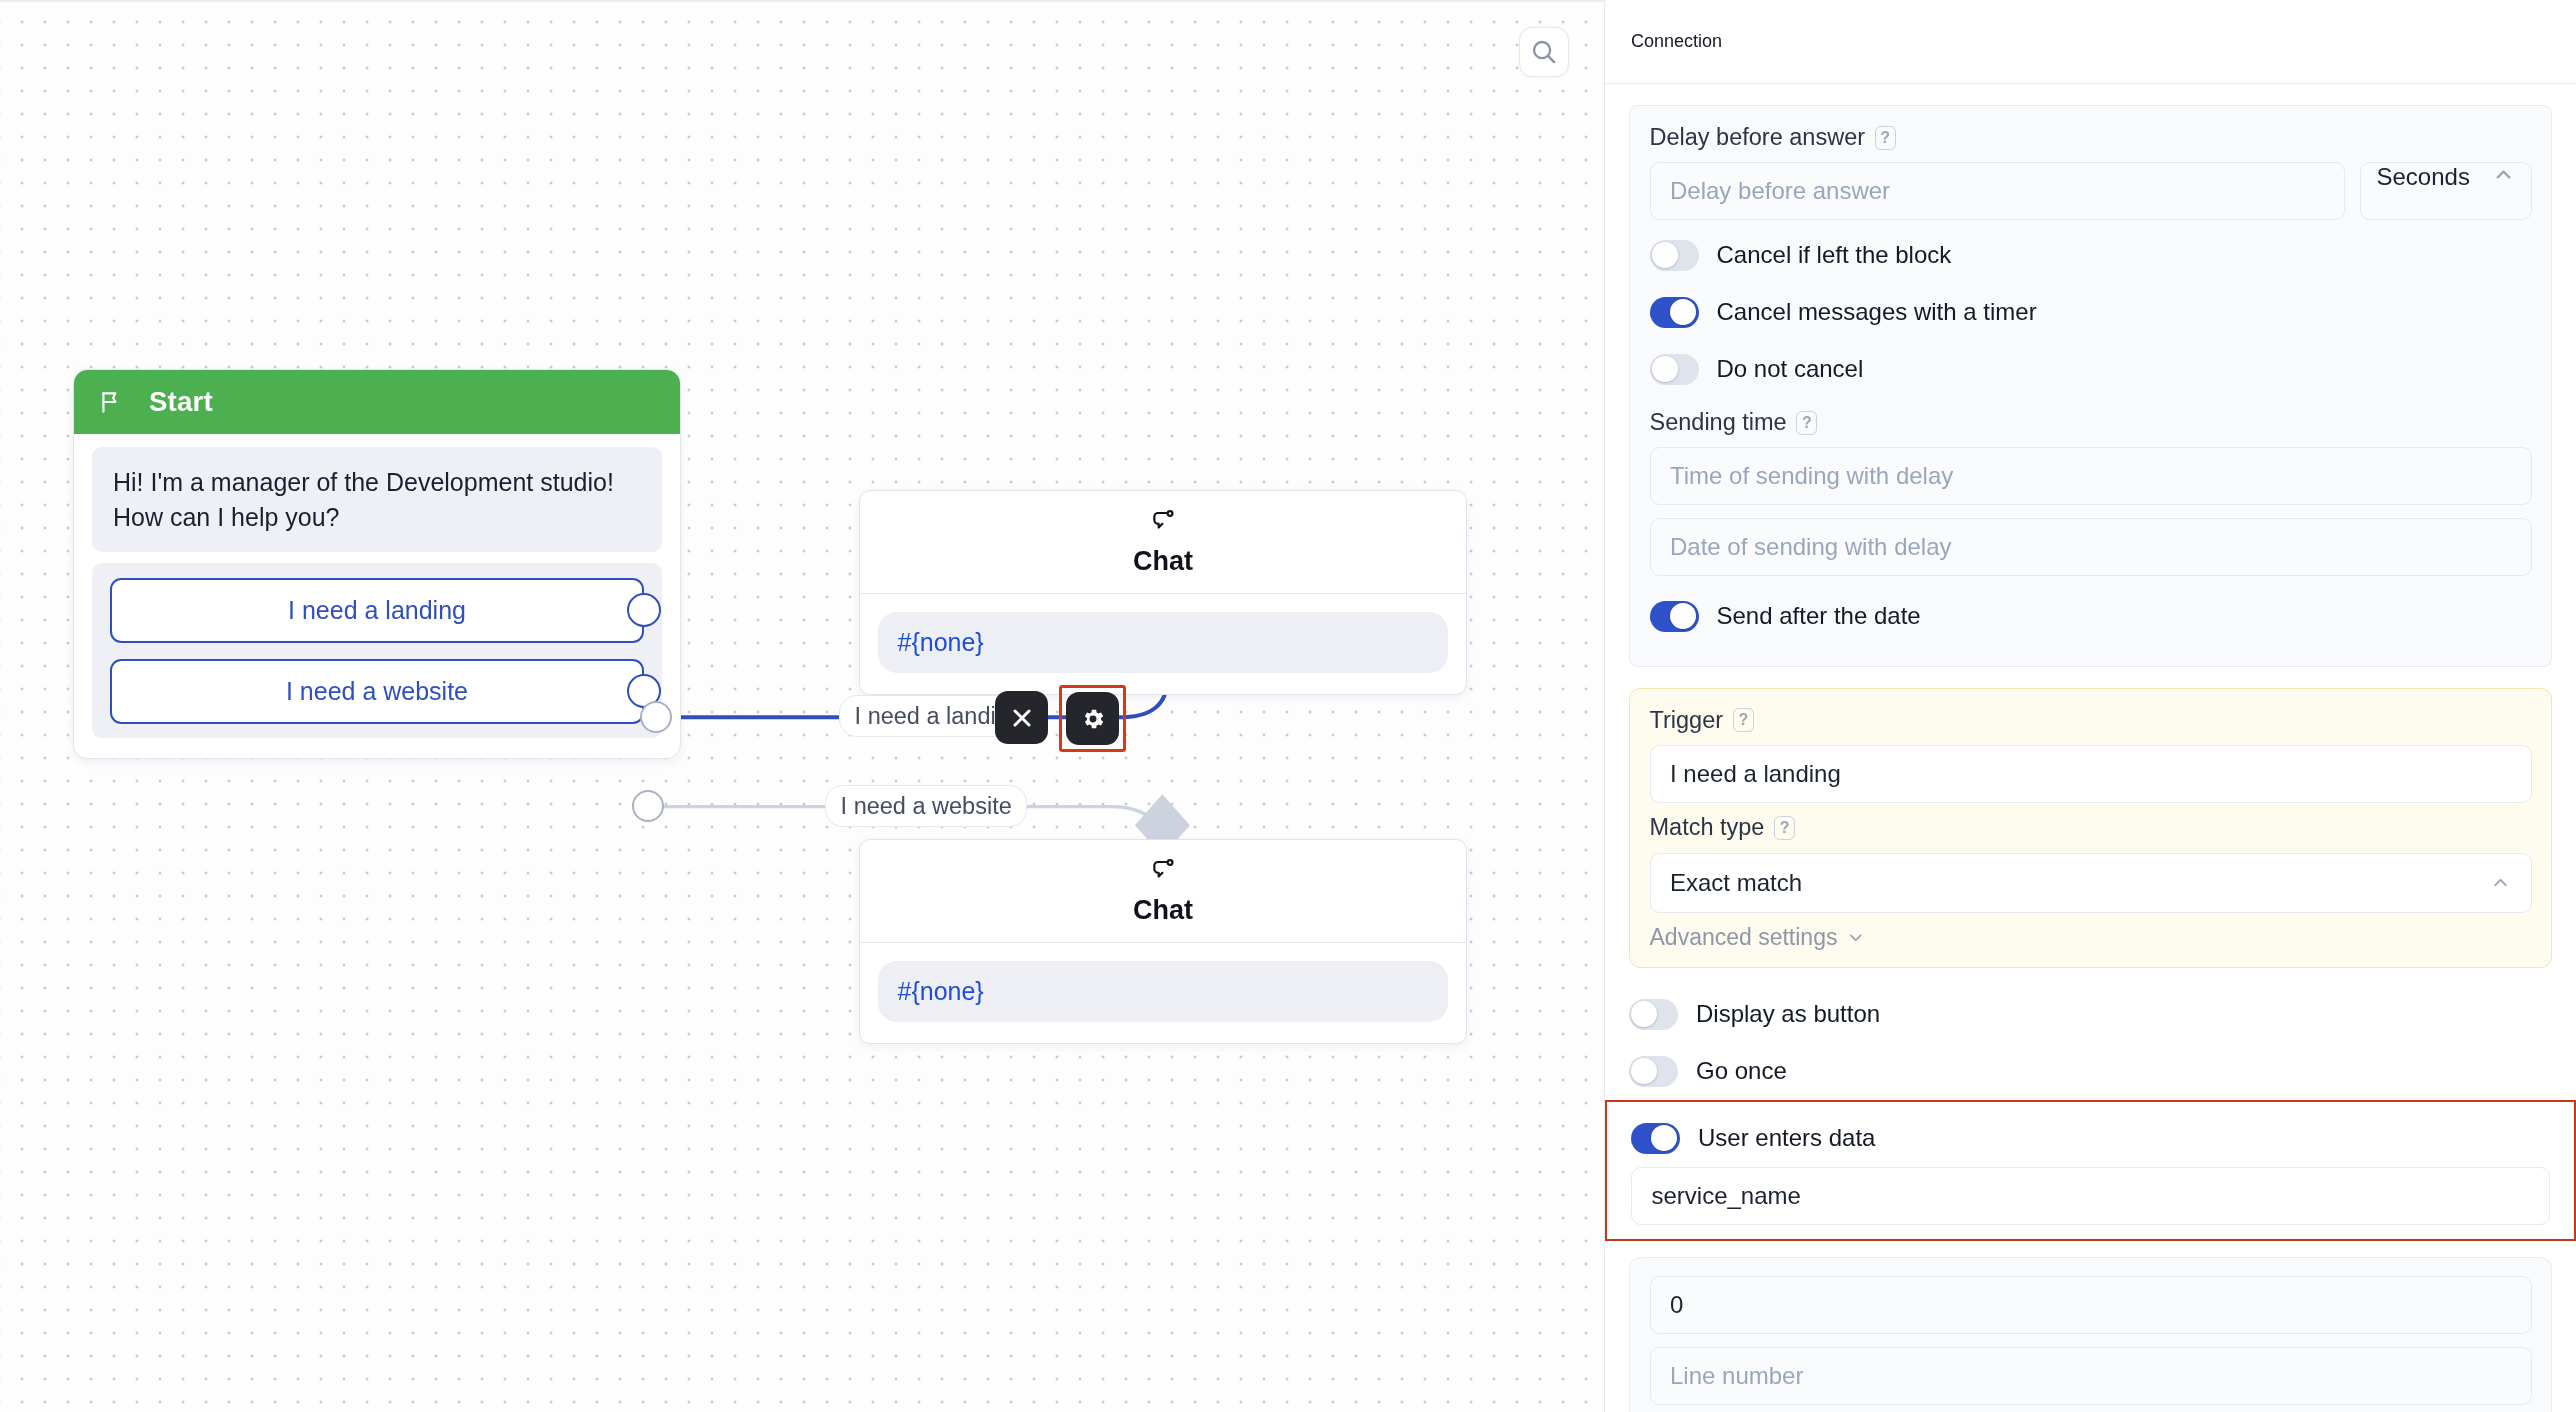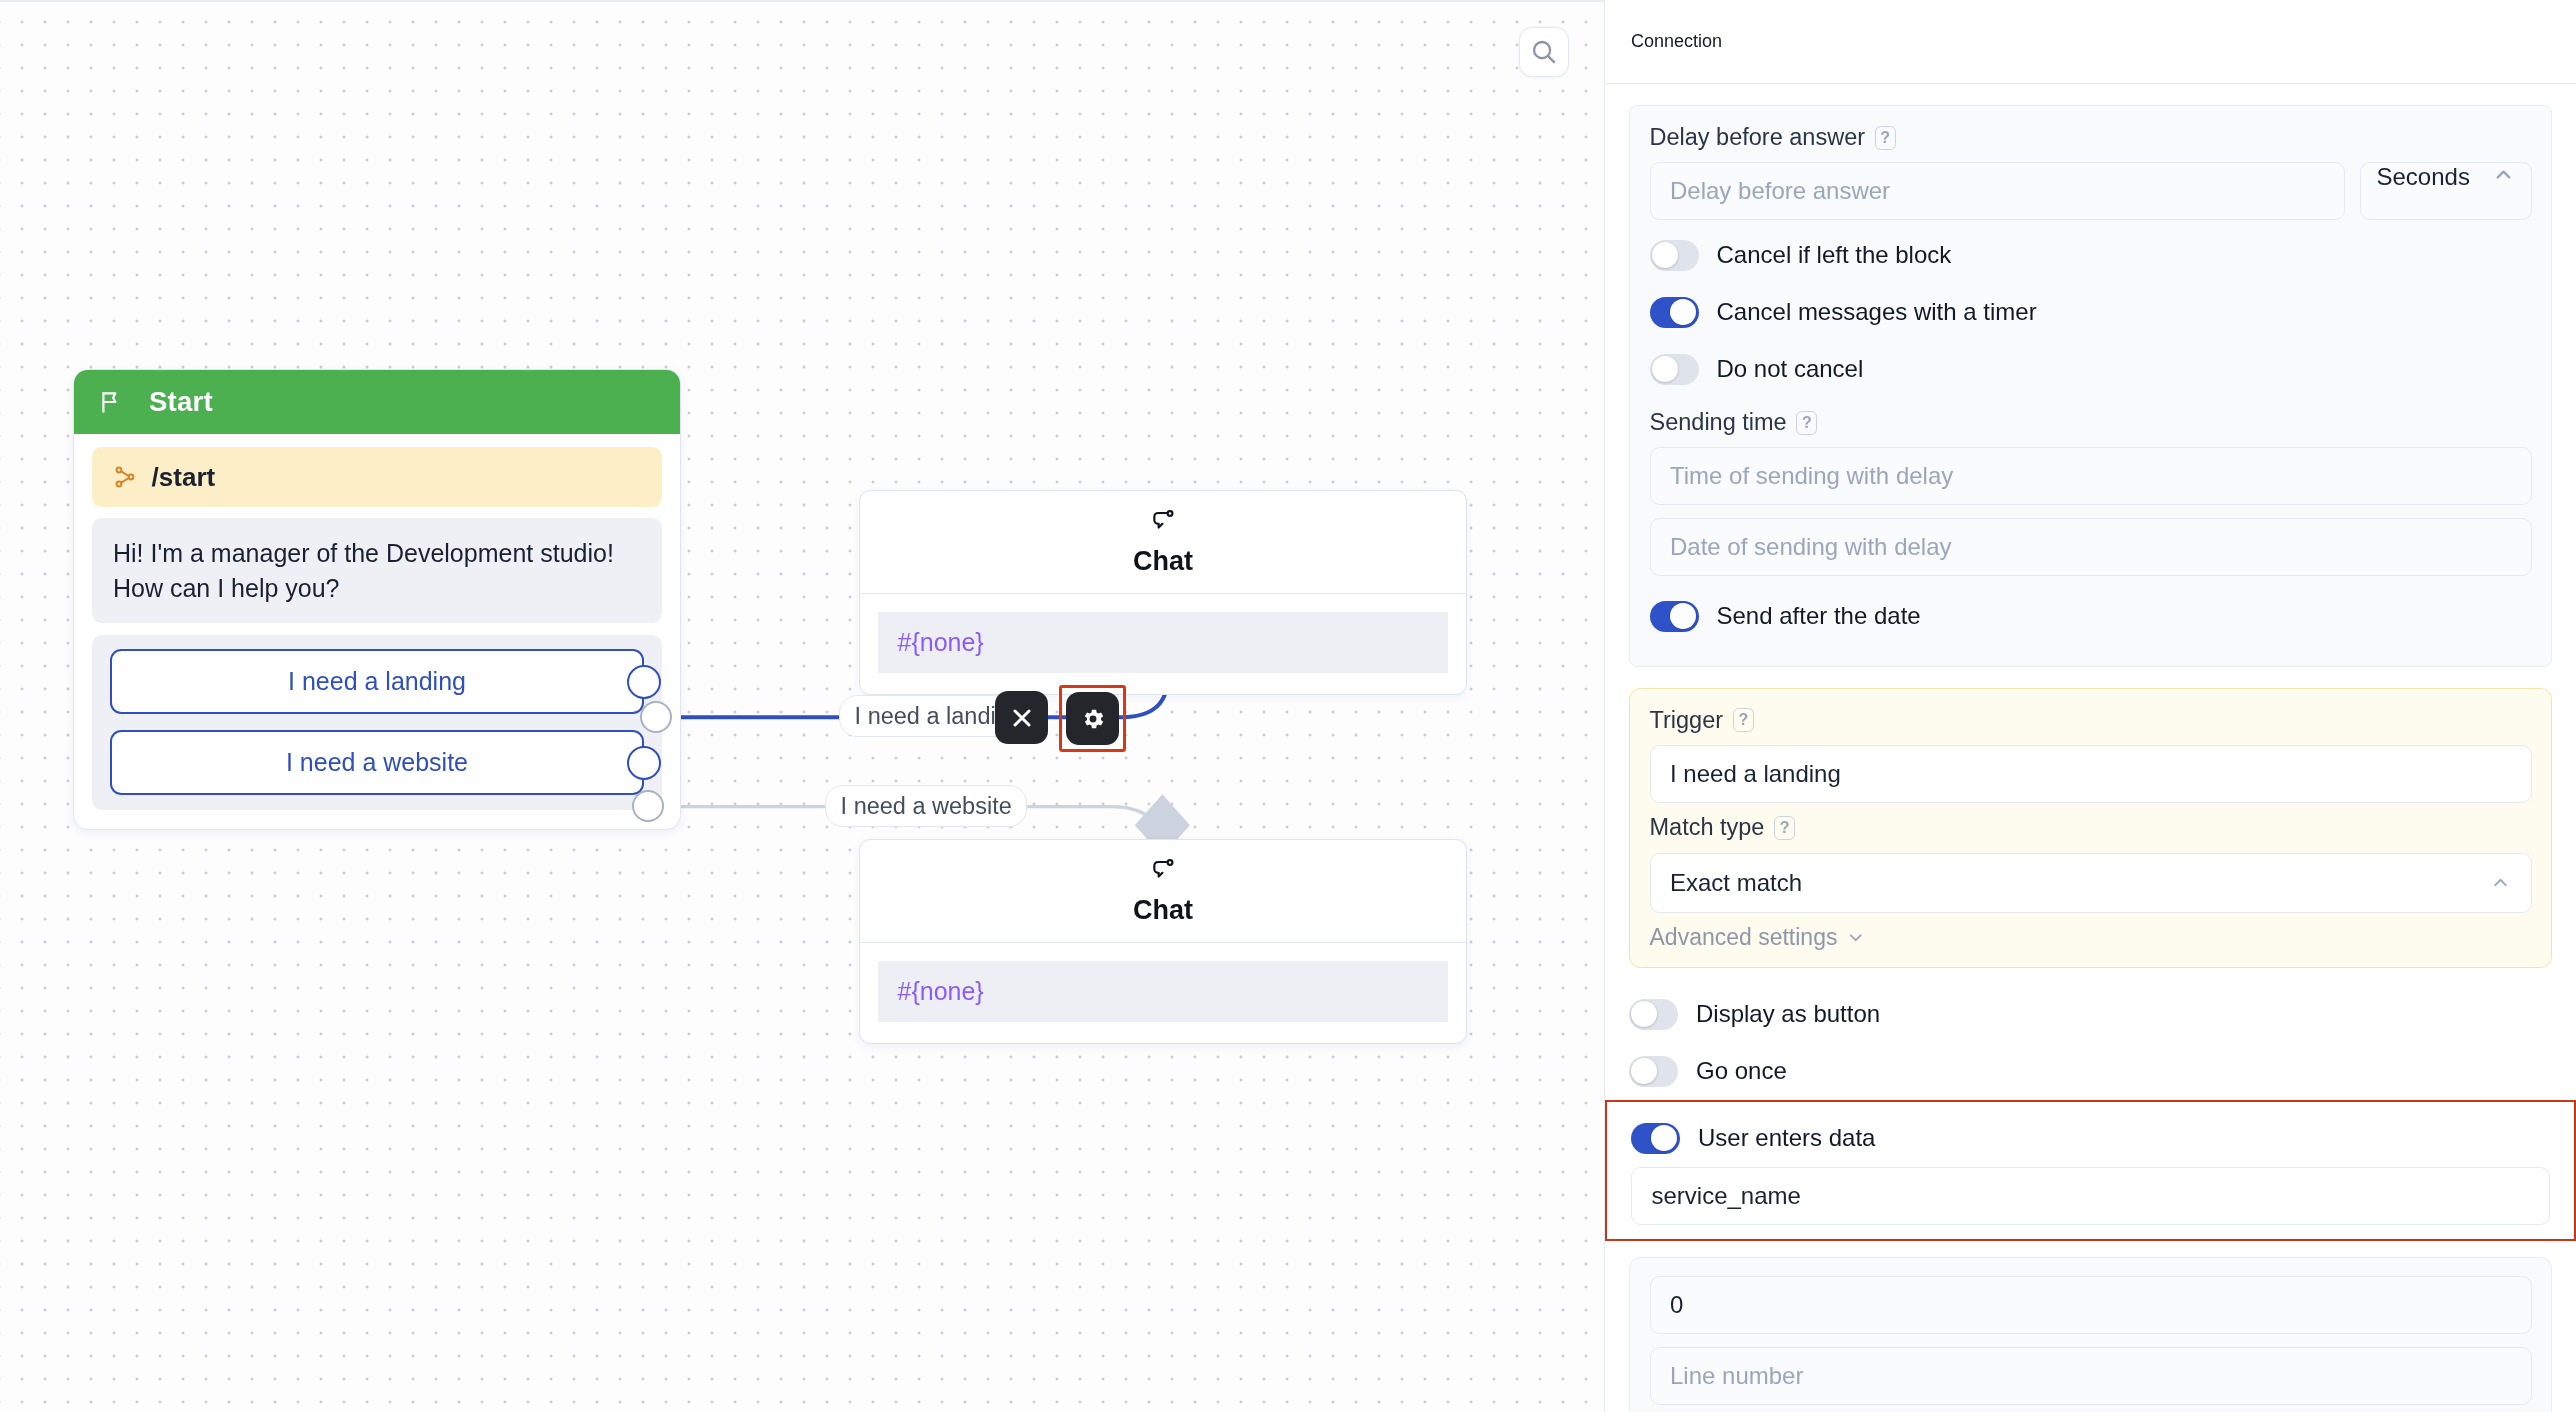--- a/index.html
+++ b/index.html
@@ -84,22 +84,22 @@
     box-shadow: 0 2.4px 8px rgba(40,50,80,.06); overflow: hidden;
   }
   .chat-header {
     padding: 16px 23px; display: flex; align-items: center; gap: 13px;
     font-size: 27px; font-weight: bold; color: #10131c;
     border-bottom: 1.2px solid #e3e8f0;
     flex-direction: column;
   }
   .chat-body { padding: 18px 18px 21px 18px; }
   .chat-var {
-    background: #edeff5; border-radius: 0; padding: 16px 19.5px;
-    font-size: 25px; color: #8b5cf6;
+    background: #edeff5; border-radius: 19px; padding: 16px 19.5px;
+    font-size: 25px; color: #1d4ed8;
   }
 
   
   #edges { position: absolute; inset: 0; width: 1605px; height: 1412px; }
   .edge-label {
     position: absolute; background: #ffffff; border: 1.2px solid #e3e7ef;
     border-radius: 18px; padding: 6.5px 14.6px; font-size: 23.5px; color: #454d5f;
     white-space: nowrap; z-index: 7;
   }
 
@@ -229,30 +229,20 @@
 
     <div class="node-start">
       <div class="start-header">
         <svg width="26" height="26" viewBox="0 0 24 24" fill="none" stroke="#ffffff" stroke-width="2" stroke-linecap="round" stroke-linejoin="round">
           <path d="M5 21V4"></path>
             <path d="M5 4h11l-2 4 2 4H5"></path>
         </svg>
         <span>Start</span>
       </div>
       <div class="start-body">
-        <div class="cmd-pill">
-          <svg width="24" height="24" viewBox="0 0 24 24" fill="none" stroke="#d98324" stroke-width="2" stroke-linecap="round">
-            <circle cx="6" cy="5" r="2.4"></circle>
-              <circle cx="6" cy="19" r="2.4"></circle>
-              <circle cx="18" cy="12" r="2.4"></circle>
-            <path d="M8.2 6.4 L15.7 11"></path>
-              <path d="M8.2 17.6 L15.7 13"></path>
-          </svg>
-          <span>/start</span>
-        </div>
         <div class="msg-box">Hi! I'm a manager of the Development studio! How can I help you?</div>
         <div class="btn-group">
           <div class="choice-btn">
             <span>I need a landing</span>
             <span class="port"></span>
           </div>
           <div class="choice-btn">
             <span>I need a website</span>
             <span class="port"></span>
           </div>

